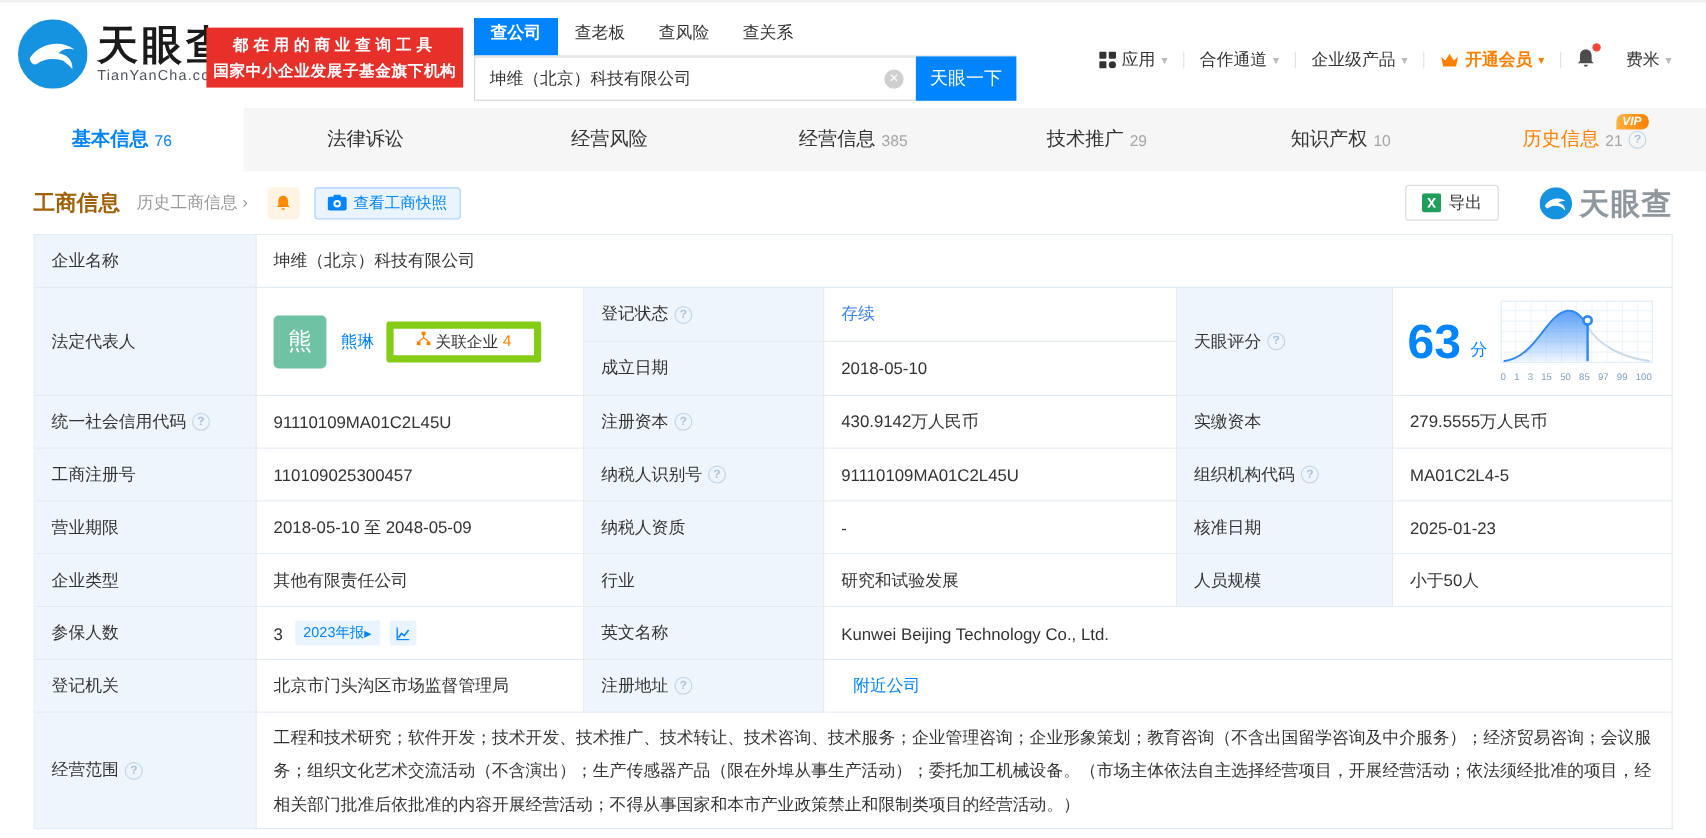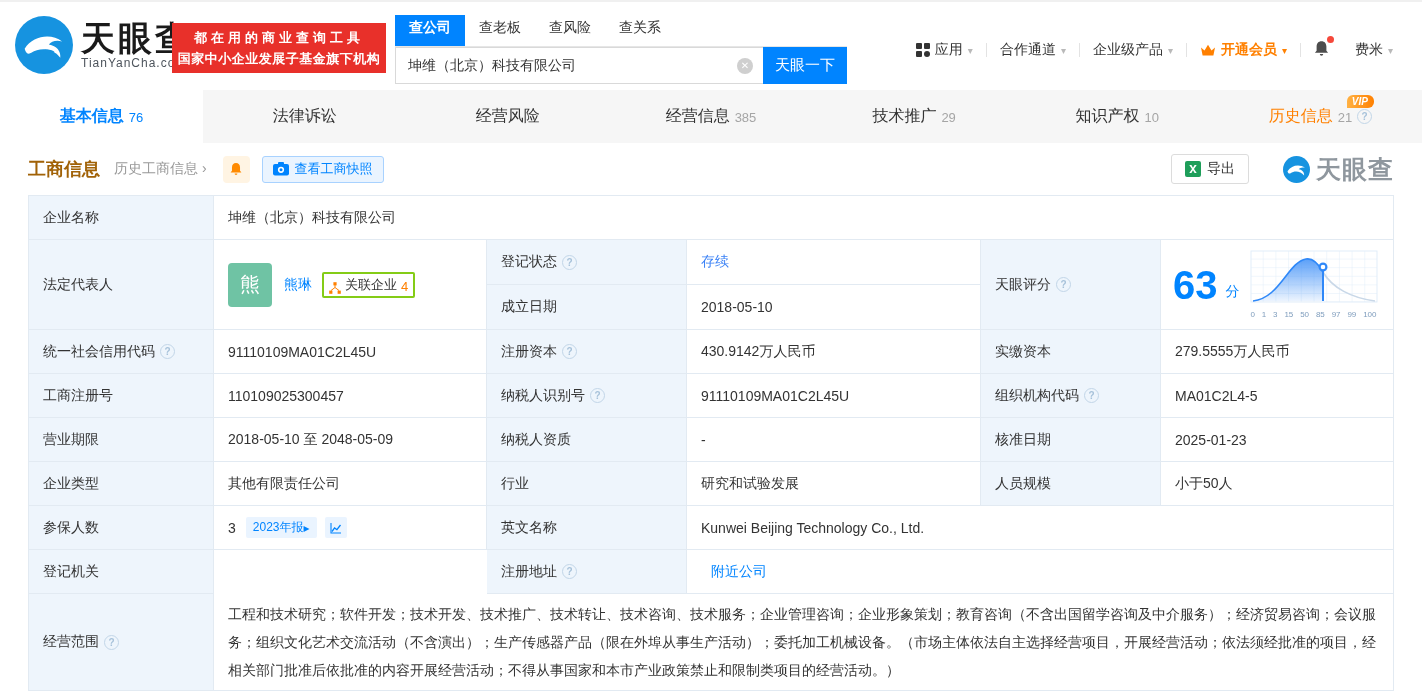--- a/index.html
+++ b/index.html
@@ -75,22 +75,22 @@
     grid-template-columns:185px 273px 200px 294px 180px 1fr;
     grid-template-rows:44px 45px 45px 44px 44px 44px 44px 44px 44px auto;
     border-top:1px solid #e2eaf2; border-left:1px solid #e2eaf2; font-size:14px; }
   .cell { border-right:1px solid #e2eaf2; border-bottom:1px solid #e2eaf2; display:flex; align-items:center;
     padding:0 14px; background:#fff; overflow:hidden; }
   .cell.lbl { background:#eef5fc; color:#333; }
   .green { color:#3b82f6; }
   .link { color:#0084ff; cursor:pointer; text-decoration:none; }
   .avatar { width:44px; height:44px; border-radius:4px; background:#6fc3a4; color:#fff; font-size:20px;
     display:flex; align-items:center; justify-content:center; margin-right:12px; flex:none; cursor:pointer; }
-  .rel-badge { display:inline-flex; align-items:flex-end; gap:4px; border:2px solid #84cc16; border-radius:2px;
-    padding:2px 5px; margin-left:10px; font-size:13px; color:#333; cursor:pointer; background:#fff; }
+  .rel-badge { display:inline-flex; align-items:flex-start; gap:4px; border:6px solid #84cc16; border-radius:2px;
+    padding:2px 19px; margin-left:10px; font-size:13px; color:#333; cursor:pointer; background:#fff; }
   .rel-badge .num { color:#ff8000; }
   .report-badge { display:inline-flex; align-items:center; background:#eaf4ff; color:#0084ff; font-size:12px;
     border-radius:2px; padding:2px 7px; margin-left:10px; cursor:pointer; }
   .chart-ic-badge { display:inline-flex; align-items:center; justify-content:center; width:22px; height:21px;
     background:#eaf4ff; border-radius:2px; margin-left:8px; cursor:pointer; }
   .scope-cell { align-items:flex-start; padding:6px 14px; line-height:28px; }
 
   
   .score-cell { gap:8px; padding:0 8px 0 12px; }
   .score-num { font-size:40px; font-weight:bold; color:#0084ff; line-height:40px; }
@@ -425,20 +425,23 @@
   <div class="cell lbl" style="grid-area:8/3">
     <span>英文名称</span>
   </div>
   <div class="cell" style="grid-area:8/4/9/7">
     <span>Kunwei Beijing Technology Co., Ltd.</span>
   </div>
 
   <div class="cell lbl" style="grid-area:9/1">
     <span>登记机关</span>
   </div>
+  <div class="cell" style="grid-area:9/2">
+    <span>北京市门头沟区市场监督管理局</span>
+  </div>
   <div class="cell lbl" style="grid-area:9/3">
     <span>注册地址</span>
     <span class="help">?</span>
   </div>
   <div class="cell" style="grid-area:9/4/10/7">
     <a class="link" style="margin-left:10px; white-space:nowrap;">附近公司</a>
   </div>
 
   <div class="cell lbl" style="grid-area:10/1">
     <span>经营范围</span>

